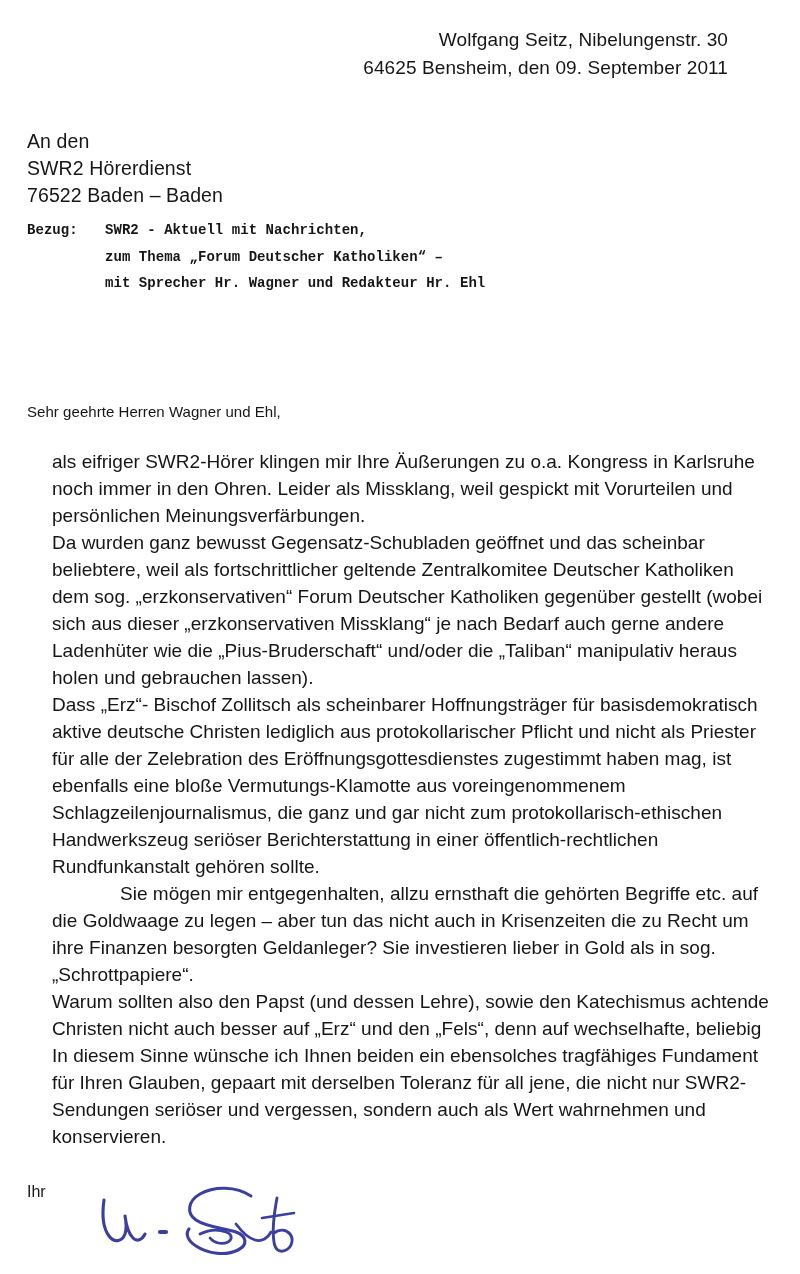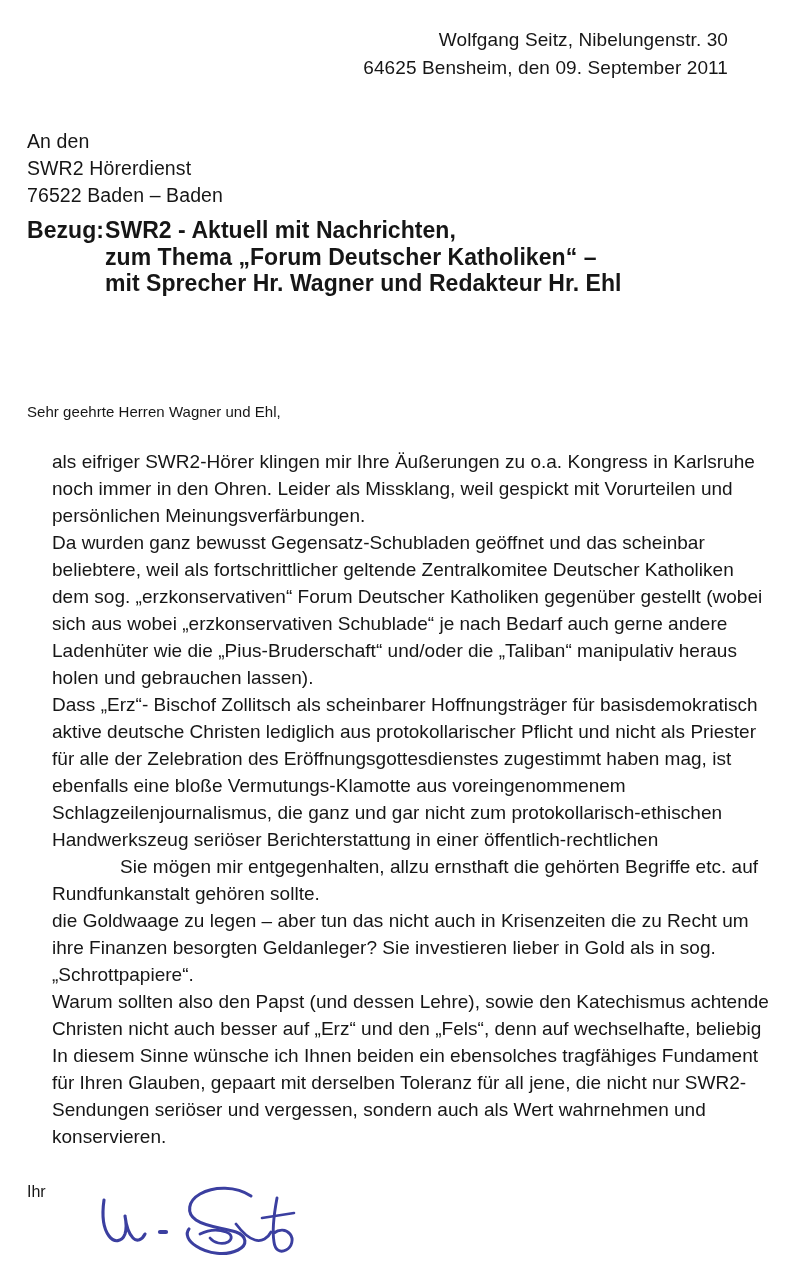--- a/index.html
+++ b/index.html
@@ -45,24 +45,25 @@
     letter-spacing: 0.1px;
     margin-top: 25px;
   }
   .recipient-line { display: block; }
 
   
   .subject-block {
     position: absolute;
     top: 217px;
     left: 27px;
-    font-size: 23px;
+    font-size: 14px;
     font-weight: bold;
     line-height: 26.5px;
     letter-spacing: 0.05px;
+    font-family: Liberation Mono, monospace;
   }
   .subject-row {
     display: flex;
     align-items: flex-start;
   }
   .subject-label {
     width: 78px;
     flex: 0 0 78px;
   }
   .subject-lines {
@@ -149,31 +150,31 @@
 
   <div class="salutation">Sehr geehrte Herren Wagner und Ehl,</div>
 
   <div class="body-block" id="body-block">
       <span class="body-line">als eifriger SWR2-Hörer klingen mir Ihre Äußerungen zu o.a. Kongress in Karlsruhe</span>
       <span class="body-line">noch immer in den Ohren. Leider als Missklang, weil gespickt mit Vorurteilen und</span>
       <span class="body-line">persönlichen Meinungsverfärbungen.</span>
       <span class="body-line">Da wurden ganz bewusst Gegensatz-Schubladen geöffnet und das scheinbar</span>
       <span class="body-line">beliebtere, weil als fortschrittlicher geltende  Zentralkomitee Deutscher Katholiken</span>
       <span class="body-line">dem sog. „erzkonservativen“ Forum Deutscher Katholiken gegenüber gestellt (wobei</span>
-      <span class="body-line">sich aus wobei „erzkonservativen Schublade“ je nach Bedarf auch gerne andere</span>
+      <span class="body-line">sich aus dieser „erzkonservativen Missklang“ je nach Bedarf auch gerne andere</span>
       <span class="body-line">Ladenhüter wie die „Pius-Bruderschaft“ und/oder die „Taliban“ manipulativ  heraus</span>
       <span class="body-line">holen und gebrauchen lassen).</span>
       <span class="body-line">Dass  „Erz“- Bischof Zollitsch als scheinbarer Hoffnungsträger für basisdemokratisch</span>
       <span class="body-line">aktive deutsche Christen lediglich aus protokollarischer Pflicht und nicht als Priester</span>
       <span class="body-line">für alle der Zelebration des Eröffnungsgottesdienstes  zugestimmt haben mag, ist</span>
       <span class="body-line">ebenfalls eine bloße Vermutungs-Klamotte aus voreingenommenem</span>
       <span class="body-line">Schlagzeilenjournalismus, die ganz und gar nicht zum protokollarisch-ethischen</span>
       <span class="body-line">Handwerkszeug seriöser Berichterstattung in einer öffentlich-rechtlichen</span>
+      <span class="body-line">Rundfunkanstalt gehören sollte.</span>
       <span class="body-line indent">Sie mögen mir entgegenhalten, allzu ernsthaft die gehörten Begriffe etc. auf</span>
-      <span class="body-line">Rundfunkanstalt gehören sollte.</span>
       <span class="body-line">die Goldwaage zu legen – aber tun das nicht auch in Krisenzeiten die zu Recht um</span>
       <span class="body-line">ihre Finanzen besorgten Geldanleger? Sie investieren lieber in Gold als in sog.</span>
       <span class="body-line">„Schrottpapiere“.</span>
       <span class="body-line">Warum sollten also den Papst (und dessen Lehre), sowie den Katechismus achtende</span>
       <span class="body-line">Christen nicht auch  besser auf „Erz“ und den „Fels“, denn auf wechselhafte, beliebig</span>
       <span class="body-line">In diesem Sinne wünsche ich Ihnen beiden ein ebensolches tragfähiges Fundament</span>
       <span class="body-line">für Ihren Glauben, gepaart mit derselben Toleranz für all jene, die nicht nur SWR2-</span>
       <span class="body-line">Sendungen seriöser und vergessen, sondern auch als Wert wahrnehmen und</span>
       <span class="body-line">konservieren.</span>
     </div>

